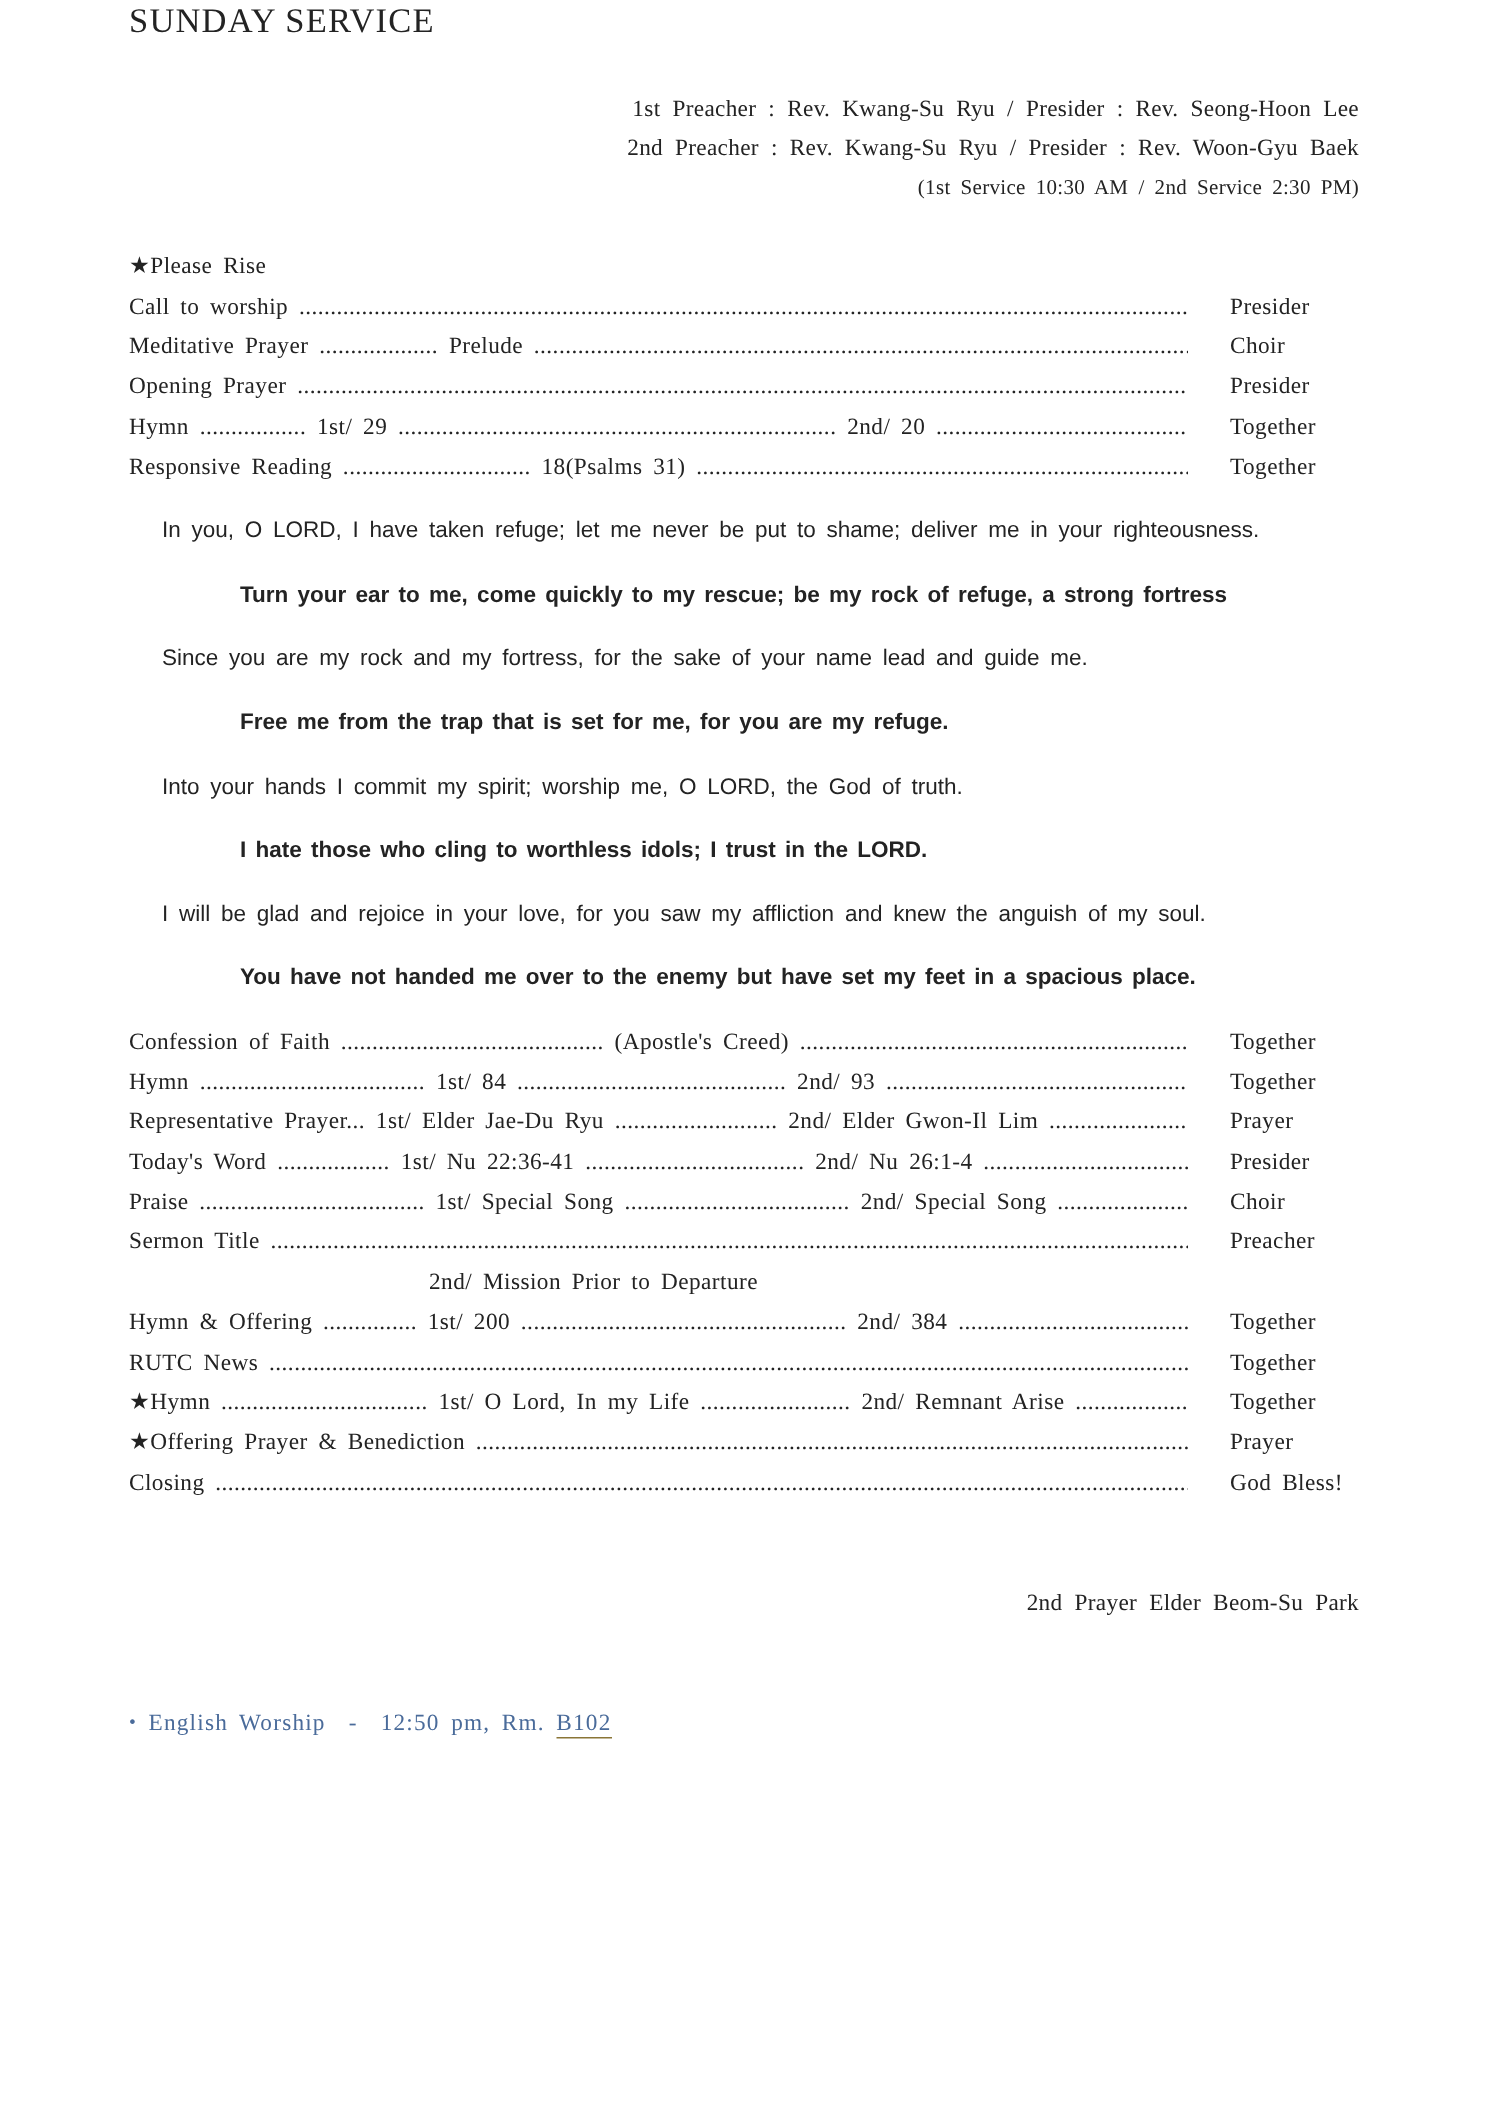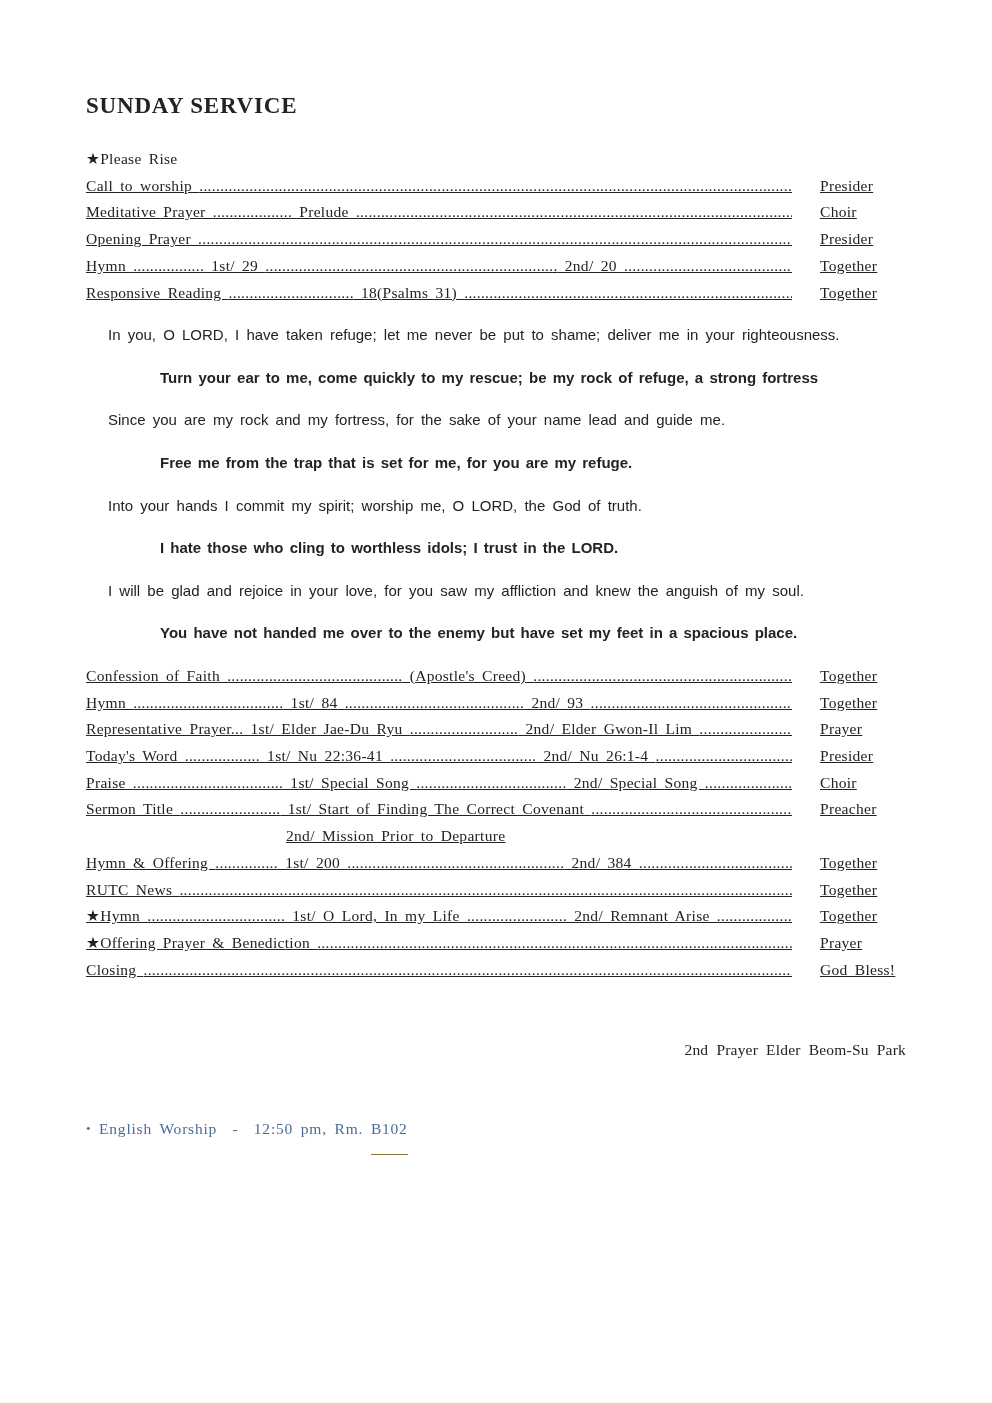--- a/index.html
+++ b/index.html
@@ -8,23 +8,22 @@
     width:992px;height:1403px;
     box-sizing:border-box;
     padding:0 86px;
     background:#ffffff;
     color:#232323;
     font-family:"Liberation Serif", serif;
     font-size:15.5px;
     overflow:hidden;
   }
   .title{
-    padding-top:92px;
     font-size:23px;
-    font-weight:bold;
+    font-weight:normal;
     letter-spacing:0.8px;
     line-height:28px;
   }
   .subtitle{
     margin-top:2px;
     line-height:24px;
     word-spacing:5px;
     letter-spacing:0.2px;
   }
   .preachers{
@@ -38,21 +37,20 @@
   .please-rise{
     margin-top:26px;
     line-height:26.7px;
     letter-spacing:0.3px;
   }
   .order{letter-spacing:0.3px;word-spacing:3px;}
   .row{
     display:flex;
     line-height:26.7px;
     overflow:hidden;
-    text-decoration:underline;
   }
   .row span{display:block;}
   .seg,.dlit,.role{white-space:pre;}
   .fill{flex:1 1 auto;min-width:0;overflow:hidden;}
   .fill-in{white-space:pre;}
   .role{flex:0 0 92px;padding-left:6px;box-sizing:border-box;margin-left:22px;}
   .row.indent{padding-left:200px;}
   .psalm{
     margin-top:13px;
     font-family:"Liberation Sans", sans-serif;
@@ -76,30 +74,35 @@
   .next-week div{line-height:27px;}
   .english{
     margin-top:52px;
     line-height:27px;
     letter-spacing:0.8px;
     word-spacing:3px;
   }
   .english .bullet{font-size:13px;vertical-align:1px;}
   .english .room{
     border-bottom:1px solid #8a7536;
-    padding-bottom:17px;
+    padding-bottom:1px;
   }
 </style>
 </head>
 <body>
 
 <div class="page" style="color: rgb(35, 35, 35); background: rgb(255, 255, 255);">
 
   <div class="title">SUNDAY SERVICE</div>
 
+  <div class="preachers">
+    <div class="pline">1st Preacher : Rev. Kwang-Su Ryu / Presider : Rev. Seong-Hoon Lee</div>
+    <div class="pline">2nd Preacher : Rev. Kwang-Su Ryu / Presider : Rev. Woon-Gyu Baek</div>
+    <div class="times">(1st Service 10:30 AM / 2nd Service 2:30 PM)</div>
+  </div>
 
   <div class="please-rise order">★Please Rise</div>
 
   <div class="order">
       <div class="row">
         <span class="seg">Call to worship </span>
         <span class="fill">
           <span class="fill-in">............................................................................................................................................................................................................................................................................................................</span>
         </span>
         <span class="role">Presider</span>
@@ -201,21 +204,20 @@
         <span class="dlit">....................................</span>
         <span class="seg"> 2nd/ Special Song </span>
         <span class="fill">
           <span class="fill-in">............................................................................................................................................................................................................................................................................................................</span>
         </span>
         <span class="role">Choir</span>
       </div>
       <div class="row">
         <span class="seg">Sermon Title </span>
         <span class="dlit">........................</span>
-        <span class="seg"> 1st/ Start of Finding The Correct Covenant </span>
         <span class="fill">
           <span class="fill-in">............................................................................................................................................................................................................................................................................................................</span>
         </span>
         <span class="role">Preacher</span>
       </div>
       <div class="row indent">
         <span class="seg">2nd/ Mission Prior to Departure</span>
       </div>
       <div class="row">
         <span class="seg">Hymn &amp; Offering </span>

